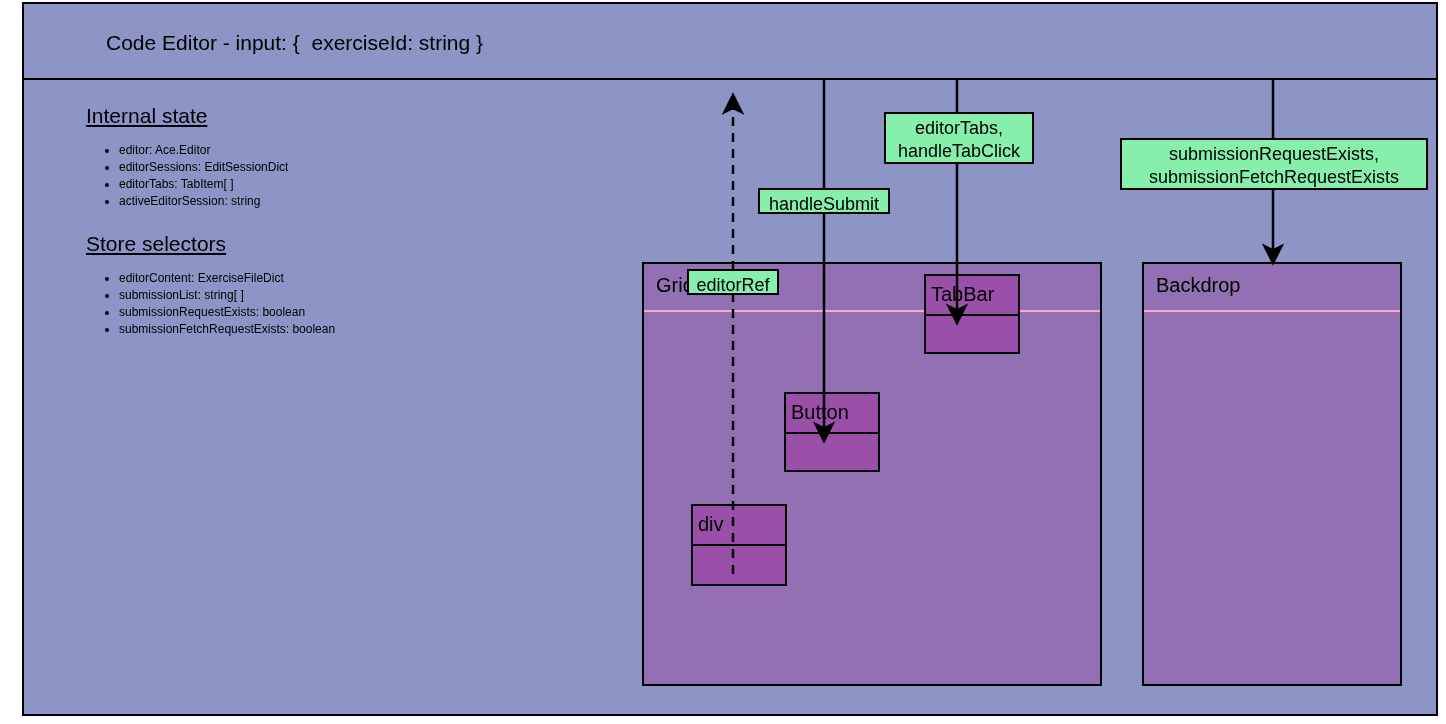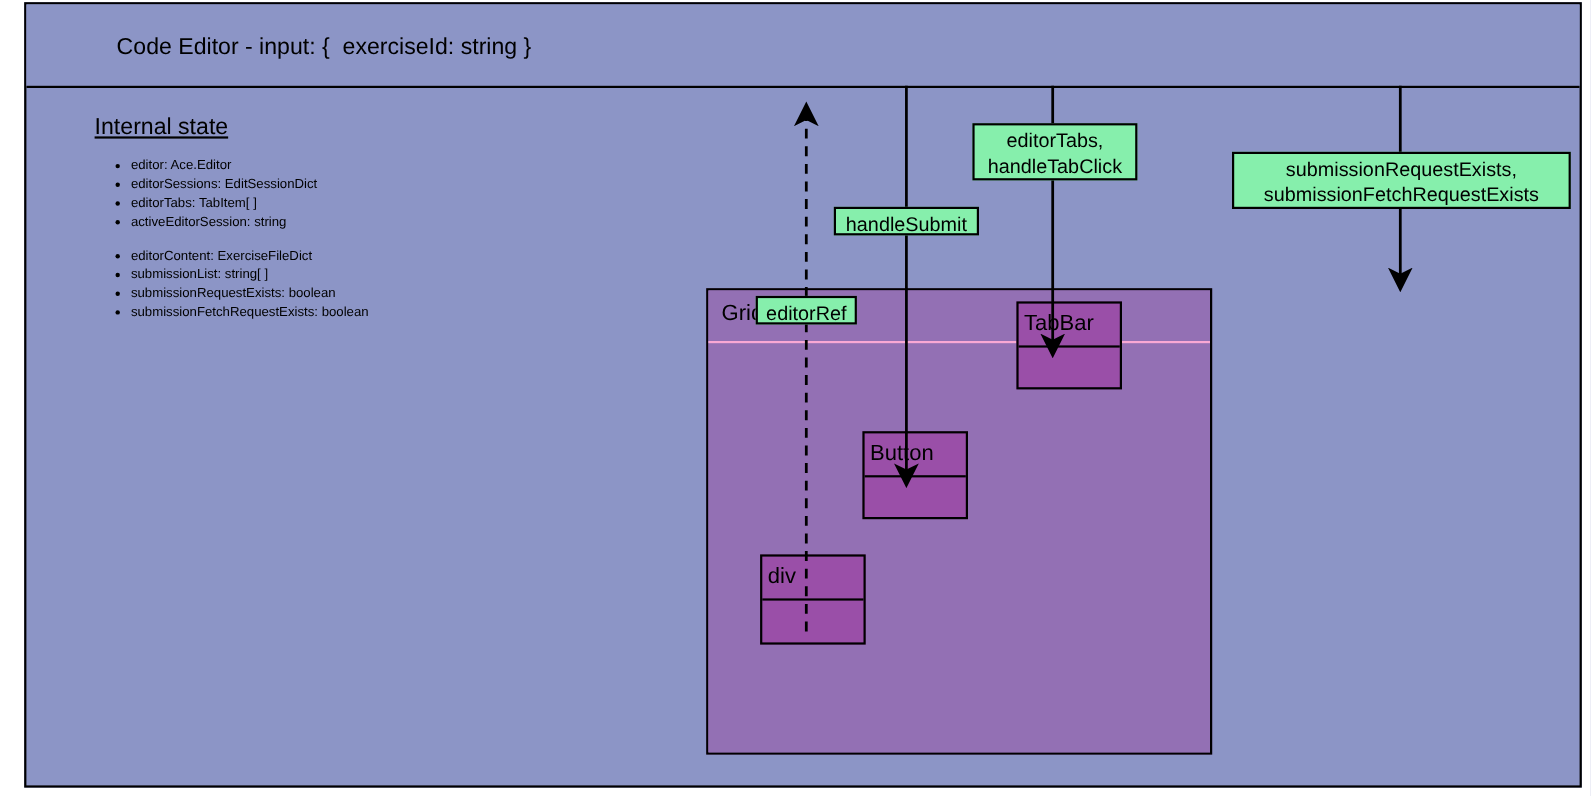--- a/index.html
+++ b/index.html
@@ -168,20 +168,21 @@
       <div class="section-heading">Internal state</div>
       <ul class="bullet-list">
         <li>editor: Ace.Editor</li>
         <li>editorSessions: EditSessionDict</li>
         <li>editorTabs: TabItem[ ]</li>
         <li>activeEditorSession: string</li>
       </ul>
     </div>
 
     <div>
+      <div class="section-heading">Store selectors</div>
       <ul class="bullet-list">
         <li>editorContent: ExerciseFileDict</li>
         <li>submissionList: string[ ]</li>
         <li>submissionRequestExists: boolean</li>
         <li>submissionFetchRequestExists: boolean</li>
       </ul>
     </div>
 
 
   </div>
@@ -233,20 +234,26 @@
       <div class="nested-box" style="left:47px; top:240px; width:96px; height:82px;">
         <div class="box-head">
           <span class="box-label">div</span>
         </div>
         <div class="box-body"></div>
       </div>
 
     </div>
   </div>
 
+  <div class="child-box" style="left:1118px; top:258px; width:260px; height:424px;">
+    <div class="box-head">
+      <span class="box-label">Backdrop</span>
+    </div>
+    <div class="box-body"></div>
+  </div>
 
   <div class="edge-label" style="left:663px; top:228px; width:92px; height:26px;margin-top:37px;">editorRef</div>
 
   <div class="edge-label" style="left:734px; top:184px; width:132px; height:26px;">handleSubmit</div>
 
   <div class="edge-label" style="left:860px; top:108px; width:150px; height:52px;">editorTabs,
 handleTabClick</div>
 
   <div class="edge-label" style="left:1096px; top:134px; width:308px; height:52px;">submissionRequestExists,
 submissionFetchRequestExists</div>

